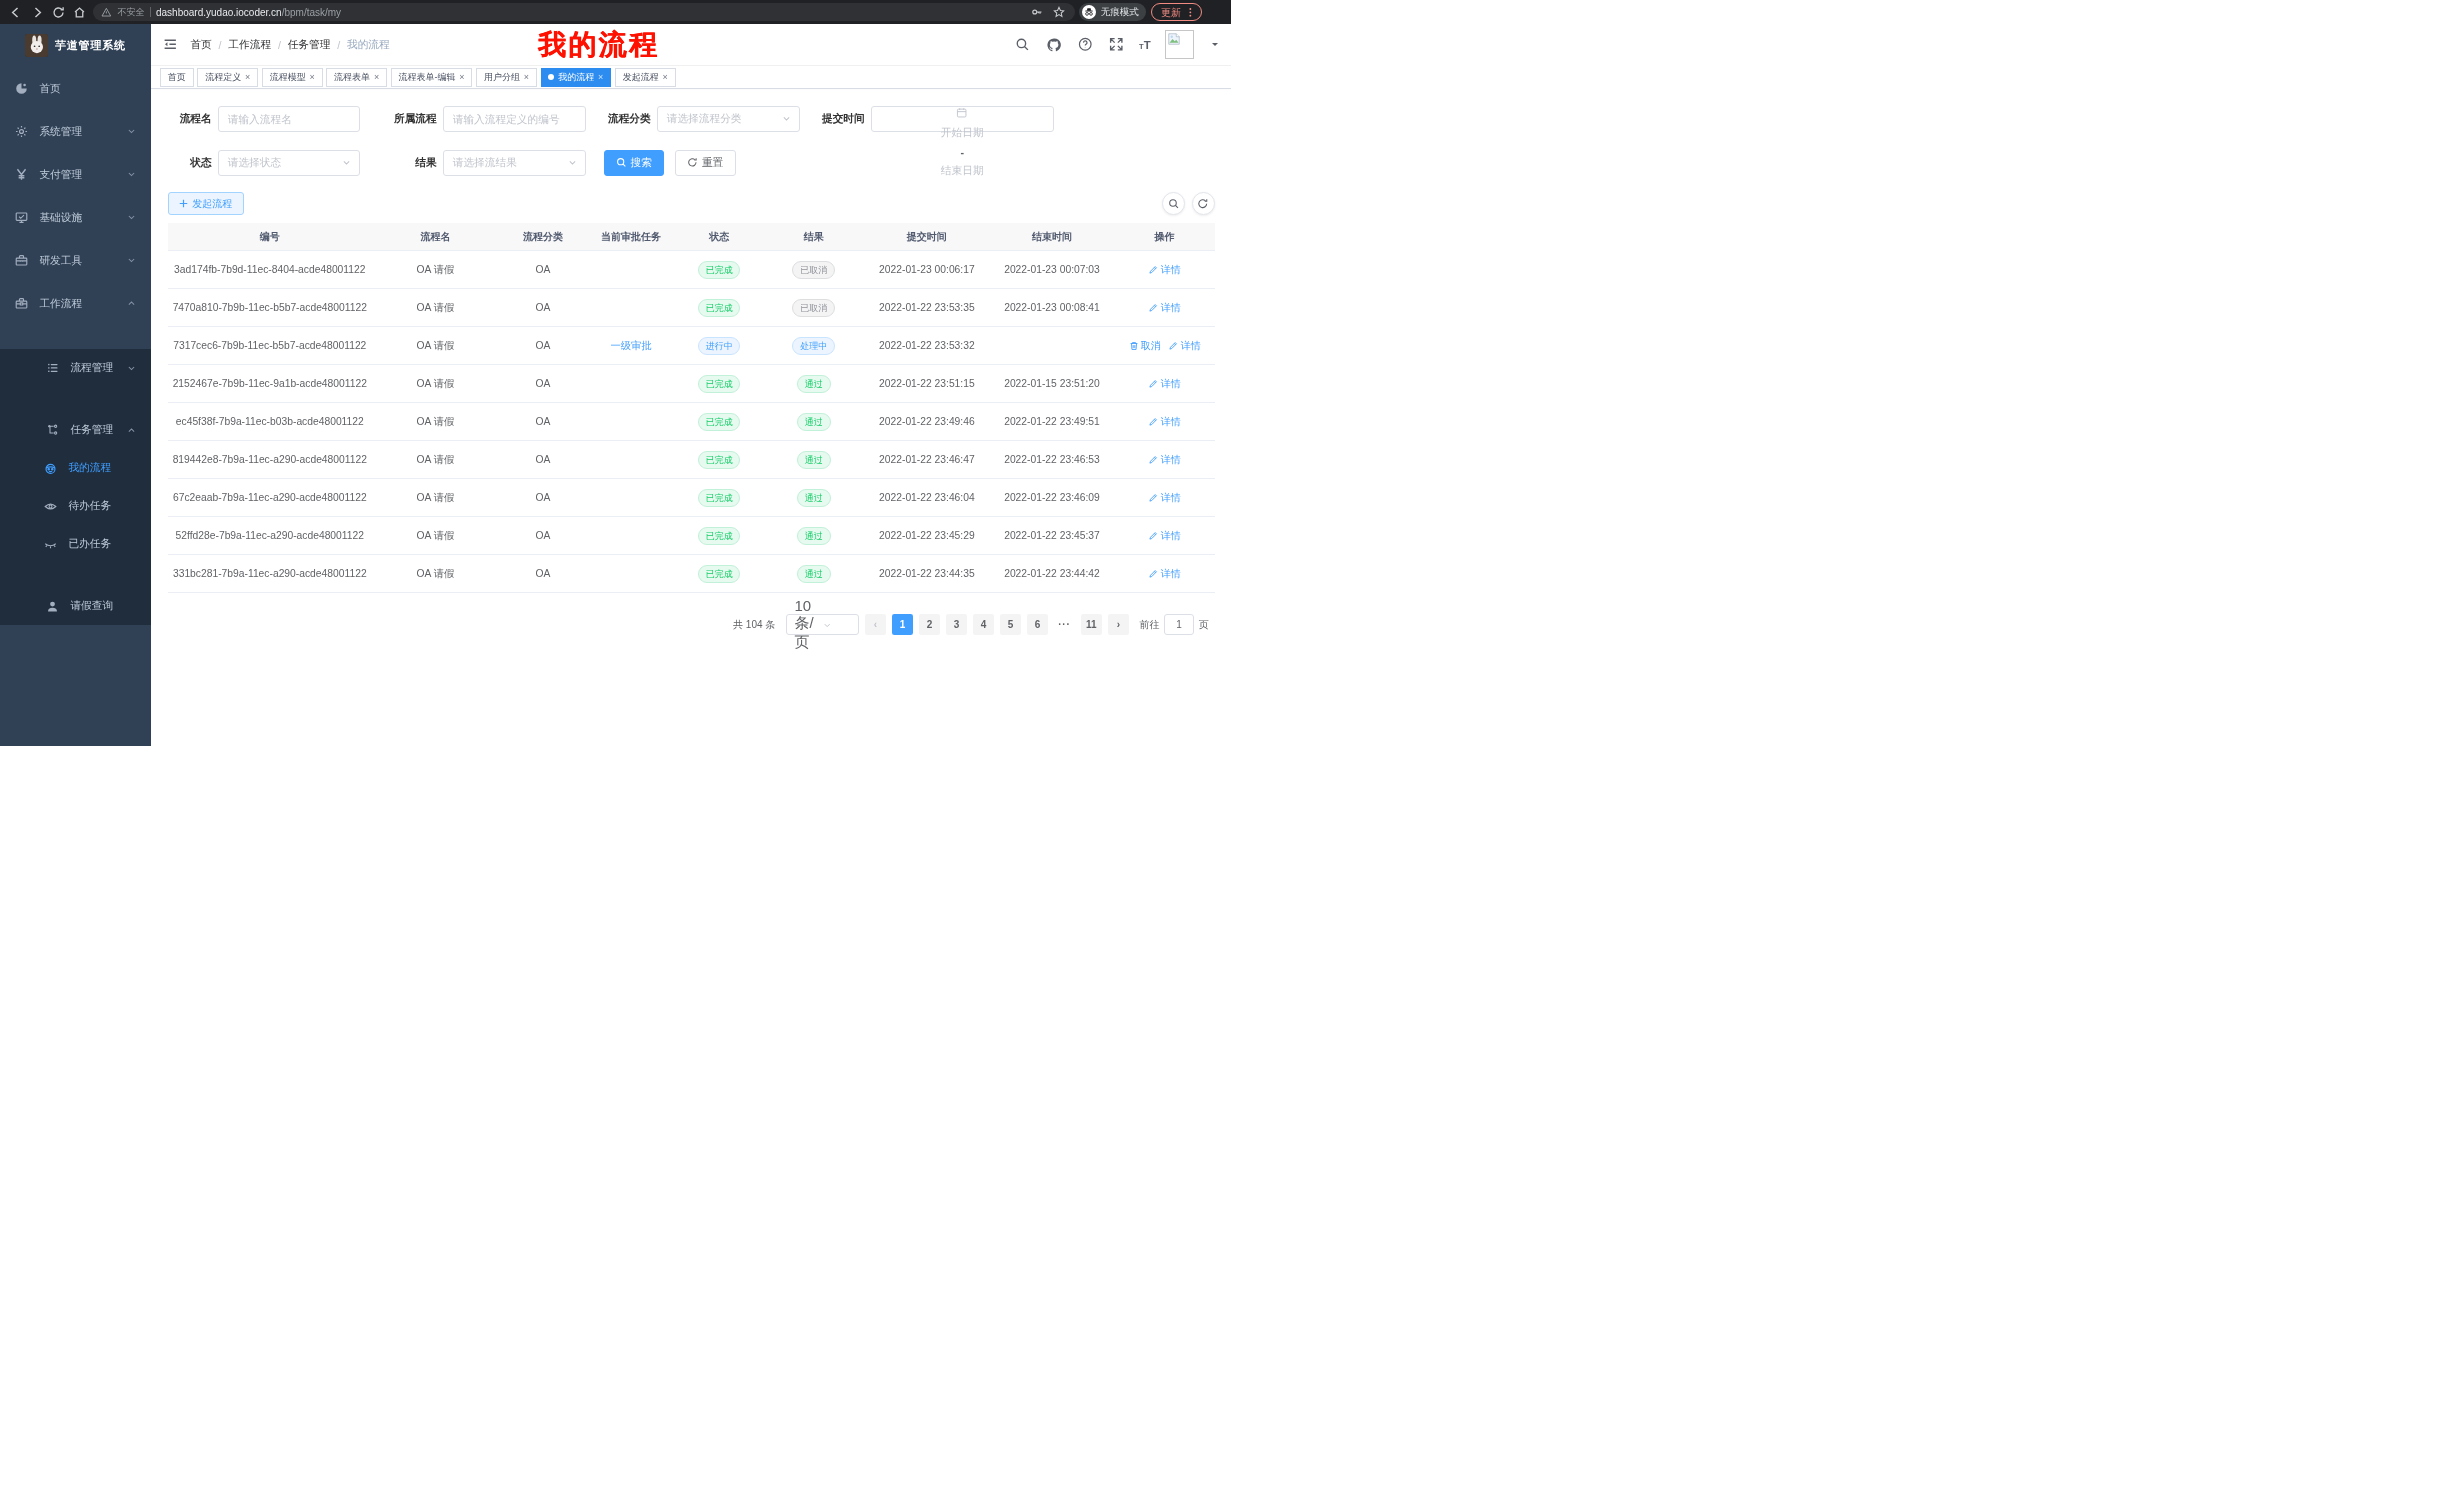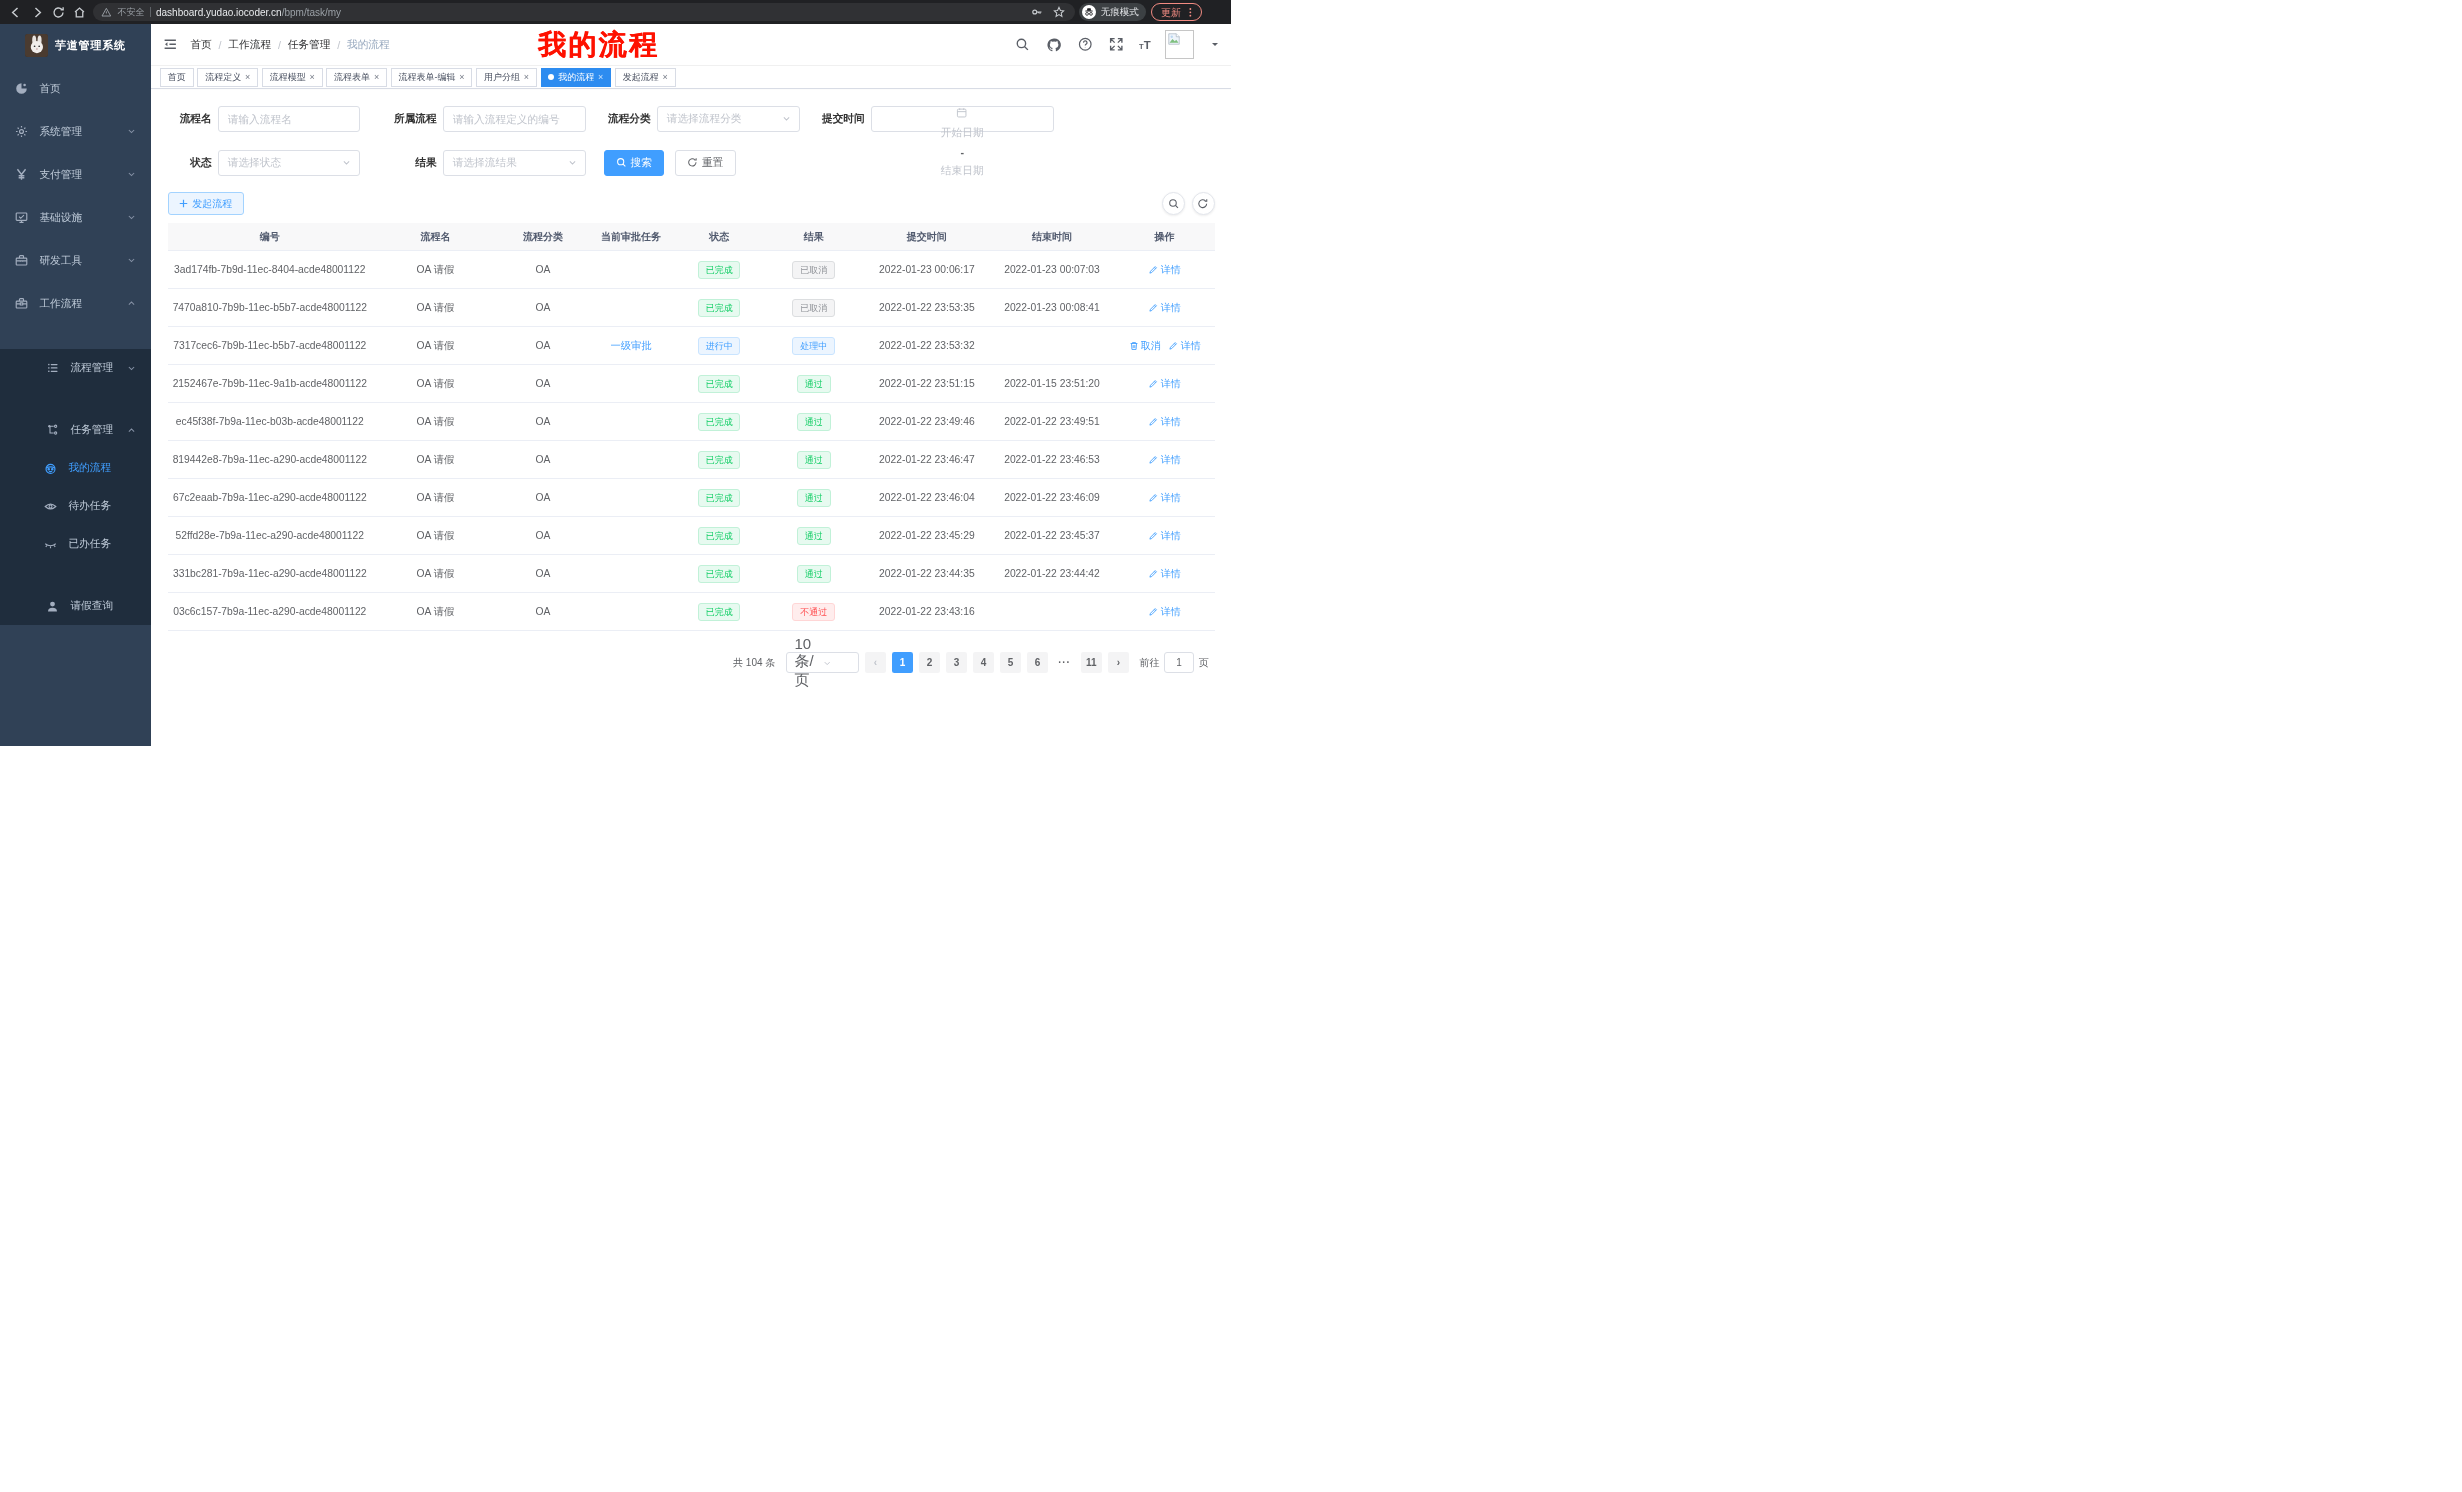--- a/index.html
+++ b/index.html
@@ -87,21 +87,21 @@
   .toolbar { margin-top:16.7px; display:flex; align-items:center; }
   .btn-start { height:23px; padding:0 10.7px; background:#ecf5ff; border:0.8px solid #a3d3ff; color:#409eff; border-radius:3px; font-size:10px; display:inline-flex; align-items:center; gap:3.8px; cursor:pointer; }
   .toolbar-right { margin-left:auto; display:flex; gap:6.8px; }
   .circle-btn { width:23px; height:23px; border-radius:50%; border:0.8px solid #e3e6ec; background:#fff; box-shadow:0 0.8px 2.3px rgba(0,0,0,.08); color:#5a5e66; display:flex; align-items:center; justify-content:center; cursor:pointer; }
 
   
   table { margin-top:7.6px; border-collapse:collapse; table-layout:fixed; width:1047px; font-size:10.3px; }
   thead th { height:28px; background:#f8f8f9; color:#515a6e; font-weight:bold; font-size:10px; text-align:center; }
   tbody td { height:38px; text-align:center; color:#606266; border-bottom:0.8px solid #ebeef5; overflow:hidden; white-space:nowrap; }
   tbody tr:first-child td { border-top:0.8px solid #ebeef5; }
-  .tag { display:inline-block; height:18px; line-height:16.7px; padding:0 6.8px; border-radius:3px; font-size:9px; border:0.8px solid transparent; }
+  .tag { display:inline-block; height:18px; line-height:16.7px; padding:0 6.8px; border-radius:9px; font-size:9px; border:0.8px solid transparent; }
   .tag-success { color:#13ce66; background:#e7faf0; border-color:#c1f1d8; }
   .tag-info { color:#909399; background:#f4f4f5; border-color:#dcdee0; }
   .tag-primary { color:#409eff; background:#ecf5ff; border-color:#c9e4ff; }
   .tag-danger { color:#ff4d4f; background:#ffeded; border-color:#ffd6d6; }
   .op-link { color:#409eff; cursor:pointer; display:inline-flex; align-items:center; gap:2.3px; font-size:10px; }
   .op-link + .op-link { margin-left:7.6px; }
   .task-link { color:#409eff; cursor:pointer; }
 
   
   .pagination { margin-top:21px; display:flex; align-items:center; justify-content:flex-end; padding-right:6px; gap:6px; font-size:10px; color:#606266; }
@@ -722,38 +722,20 @@
                 <td>2022-01-22 23:44:42</td>
                 <td><a class="op-link">
                     <span style="display: inline-flex;">
                       <svg width="10" height="10" viewBox="0 0 16 16" fill="none" stroke="currentColor" stroke-width="1.4">
                         <path d="M3 13 l1 -3 7.5 -7.5 2 2 L6 12 Z M10 4 l2 2"></path>
                       </svg>
                     </span>
                     <span>详情</span>
                   </a></td>
               </tr>
-              <tr>
-                <td>03c6c157-7b9a-11ec-a290-acde48001122</td>
-                <td>OA 请假</td>
-                <td>OA</td>
-                <td></td>
-                <td><span class="tag tag-success">已完成</span></td>
-                <td><span class="tag tag-danger">不通过</span></td>
-                <td>2022-01-22 23:43:16</td>
-                <td></td>
-                <td><a class="op-link">
-                    <span style="display: inline-flex;">
-                      <svg width="10" height="10" viewBox="0 0 16 16" fill="none" stroke="currentColor" stroke-width="1.4">
-                        <path d="M3 13 l1 -3 7.5 -7.5 2 2 L6 12 Z M10 4 l2 2"></path>
-                      </svg>
-                    </span>
-                    <span>详情</span>
-                  </a></td>
-              </tr>
             </tbody>
         </table>
 
         <div class="pagination">
           <span class="ptotal">共 104 条</span>
           <div class="psize">
             <span>10条/页</span>
             <span class="caret">
                 <svg width="8.4" height="8.4" viewBox="0 0 12 12" fill="none" stroke="currentColor" stroke-width="1.4">
                   <path d="M2.5 4.5 L6 8 L9.5 4.5"></path>

